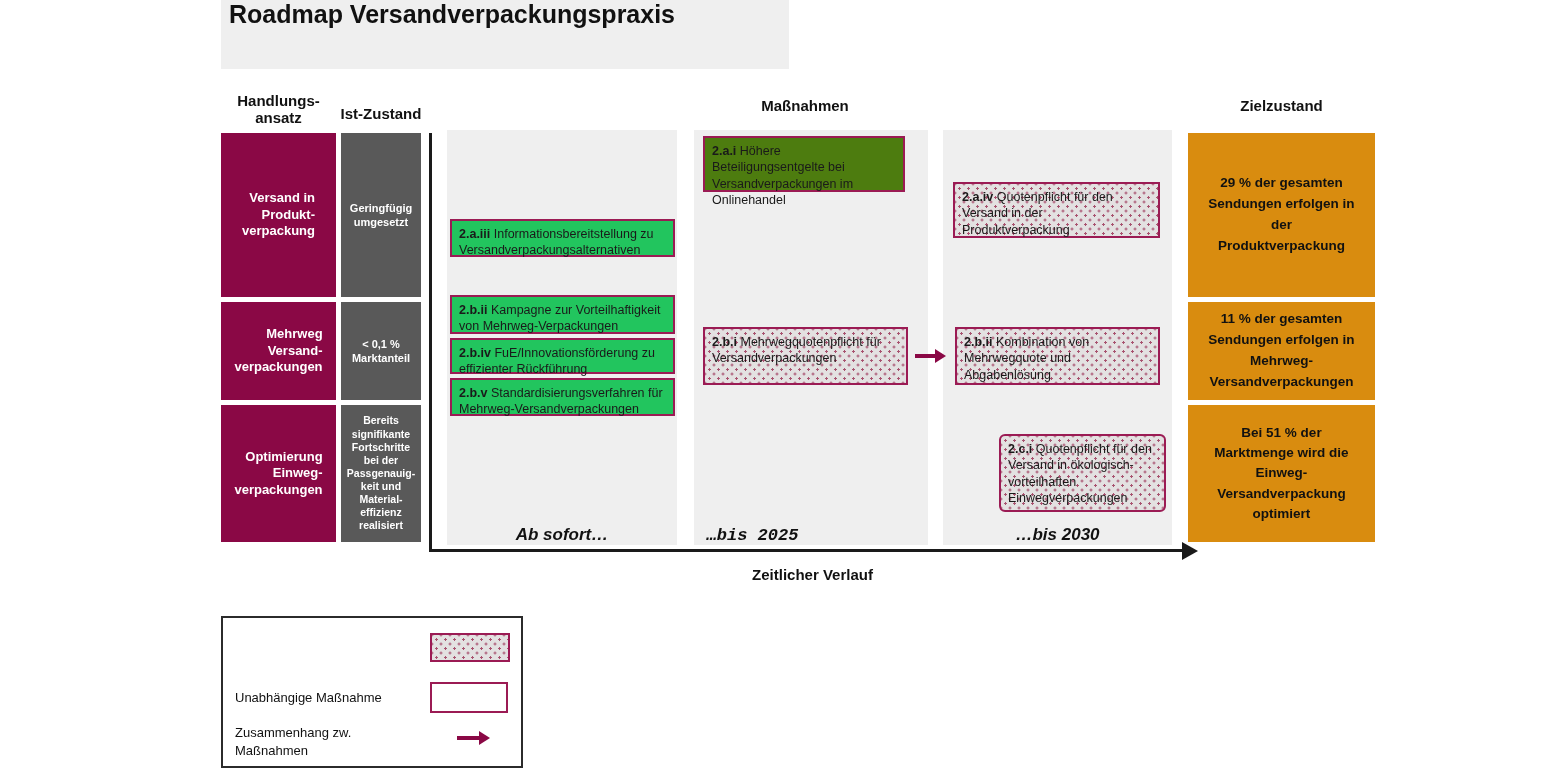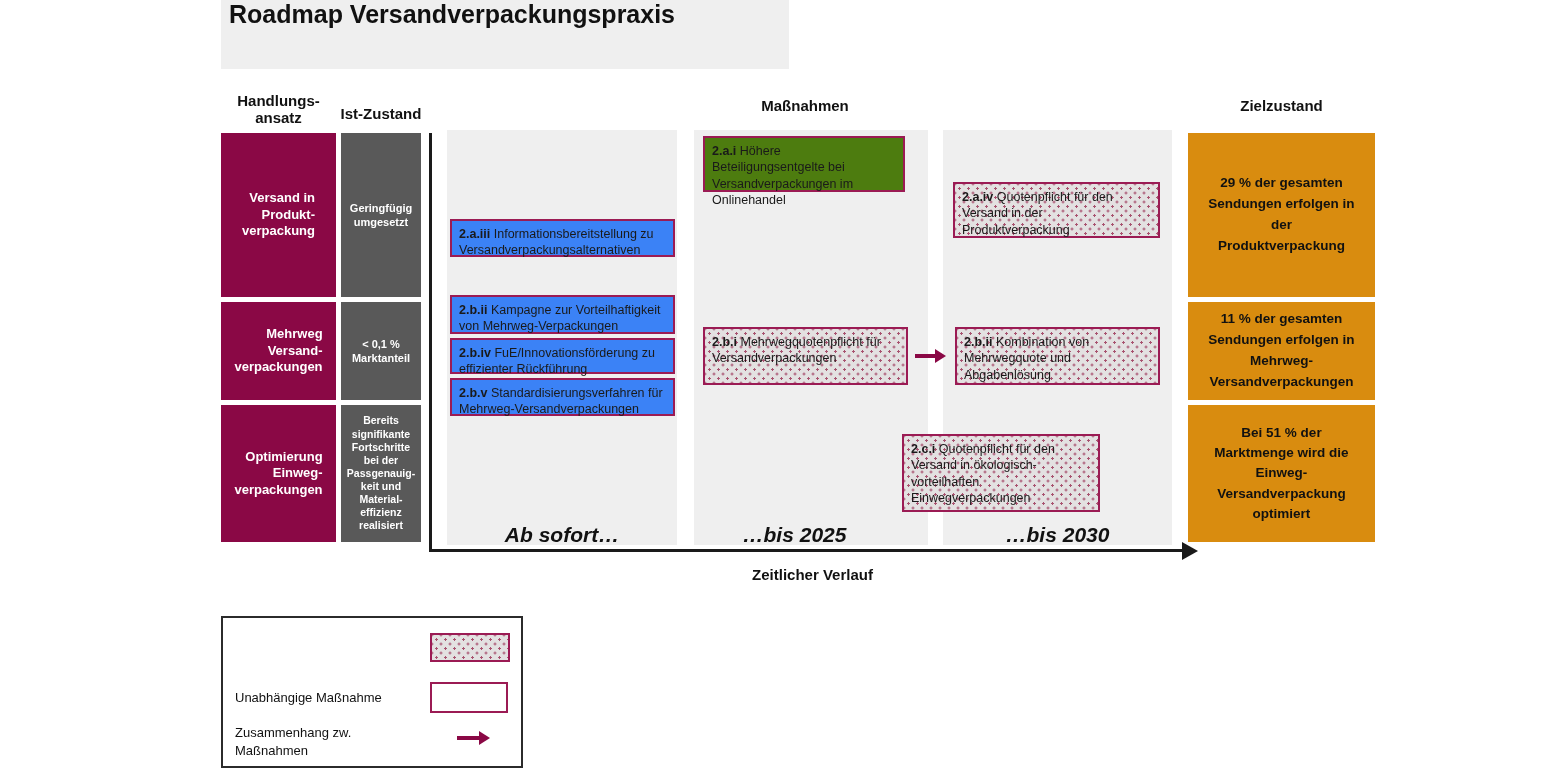--- a/index.html
+++ b/index.html
@@ -21,34 +21,34 @@
     font-weight:bold;font-size:13px;line-height:1.28;padding:4px;text-align:right;}
   .status-box{left:341px;width:80px;background:#595959;color:#fff;
     font-weight:bold;font-size:11px;line-height:1.3;padding:2px;}
   .status-small{font-size:10.5px;line-height:1.25;}
   .target-box{left:1188px;width:187px;background:#D98C0F;color:#111;
     font-weight:bold;font-size:13.5px;line-height:1.55;padding:4px;}
 
   .measure{border:2px solid #9B1B54;background:#4d7c0f;font-size:12.5px;
     line-height:1.3;padding:5px 7px;color:#1a1a1a;}
   .measure b{font-weight:bold;}
-  .measure.on-gray{background:#3b82f6;}
+  .measure.on-gray{background:#22c55e;}
   .measure.dotted{
     background-color:#E3E1E1;
     background-image:radial-gradient(circle,#A8526F 1px,transparent 1.2px),
                      radial-gradient(circle,#A8526F 1px,transparent 1.2px);
     background-size:9px 9px;background-position:0 0,4.5px 4.5px;
     border-width:2.5px;}
   .measure.centered{display:flex;align-items:center;justify-content:center;padding:2px 7px;}
 
   .axis{background:#1a1a1a;}
   .axis-arrowhead{width:0;height:0;border-top:9px solid transparent;
     border-bottom:9px solid transparent;border-left:16px solid #1a1a1a;}
 
-  .phase-label{font-size:21px;font-weight:bold;font-style:italic;color:#111;}
+  .phase-label{font-size:17px;font-weight:bold;font-style:italic;color:#111;}
   .axis-label{font-size:15px;font-weight:bold;color:#111;}
 
   .rel-arrow{display:flex;align-items:center;}
   .rel-arrow .shaft{height:4px;background:#8A0845;}
   .rel-arrow .head{width:0;height:0;border-top:7px solid transparent;
     border-bottom:7px solid transparent;border-left:11px solid #8A0845;}
 
   .legend{left:221px;top:616px;width:302px;height:152px;border:2px solid #2b2b2b;background:#fff;}
   .legend-label{font-size:13px;color:#111;line-height:1.35;}
   .legend-swatch{border:2.5px solid #9B1B54;background:#fff;}
@@ -154,27 +154,27 @@
   <div class="abs rel-arrow" style="left:915px;top:349px;">
     <span class="shaft" style="width:20px;"></span>
     <span class="head"></span>
   </div>
 
   <div class="abs measure dotted" style="left:955px;top:327px;width:205px;height:58px;">
     <b>2.b.ii</b>
     <span>Kombination von Mehrwegquote und Abgabenlösung</span>
   </div>
 
-  <div class="abs measure dotted" style="left:902px;top:434px;width:198px;height:78px;">
+  <div class="abs measure dotted" style="left:999px;top:434px;width:167px;height:78px;border-radius:6px;">
     <b>2.c.i</b>
     <span>Quotenpflicht für den Versand in ökologisch-vorteilhaften Einwegverpackungen</span>
   </div>
 
   <div class="abs phase-label center" style="left:447px;top:524px;width:230px;height:22px;">Ab sofort…</div>
-  <div class="abs phase-label center" style="left:696px;top:524px;width:197px;height:22px;">…bis 2025</div>
+  <div class="abs phase-label center" style="left:654px;top:524px;width:197px;height:22px;font-family:Liberation Mono, monospace;">…bis 2025</div>
   <div class="abs phase-label center" style="left:943px;top:524px;width:229px;height:22px;">…bis 2030</div>
 
   <div class="abs axis" style="left:429px;top:133px;width:3px;height:419px;"></div>
   <div class="abs axis" style="left:429px;top:549px;width:753px;height:3px;"></div>
   <div class="abs axis-arrowhead" style="left:1182px;top:542px;"></div>
   <div class="abs axis-label center" style="left:429px;top:563px;width:767px;height:22px;">Zeitlicher Verlauf</div>
 
   <div class="abs legend">
     <div class="abs legend-swatch dotted" style="left:207px;top:15px;width:80px;height:29px;"></div>
 

